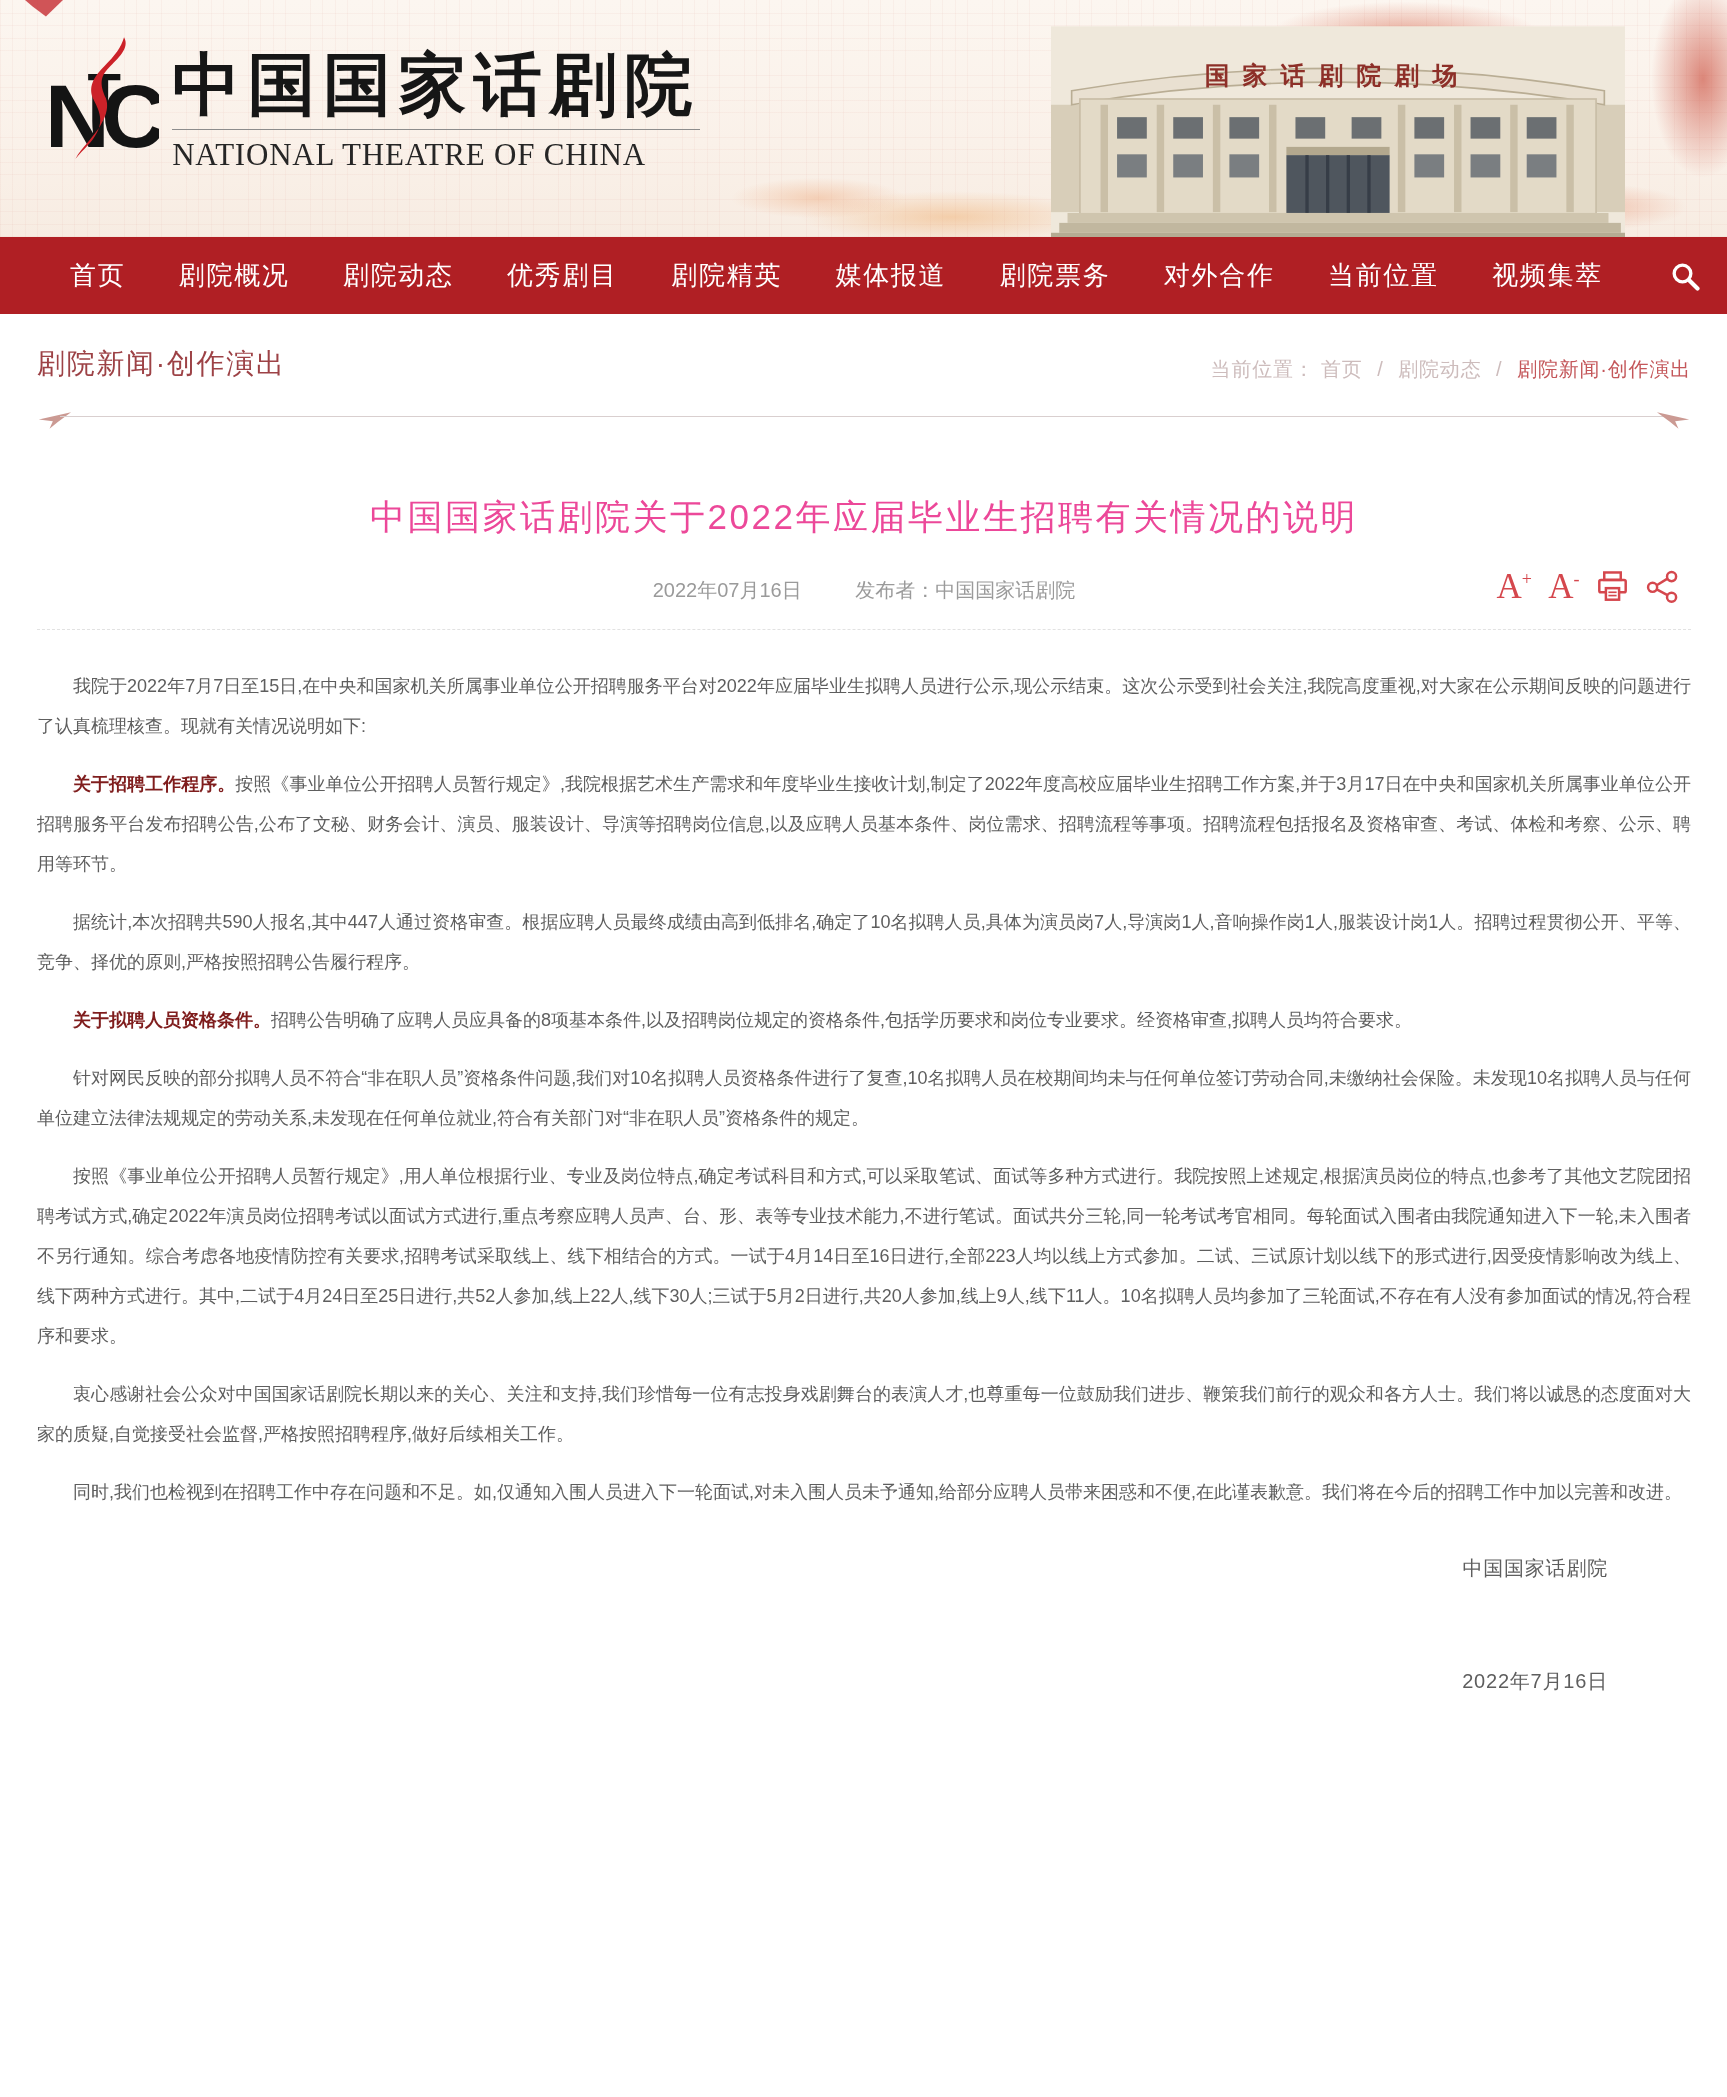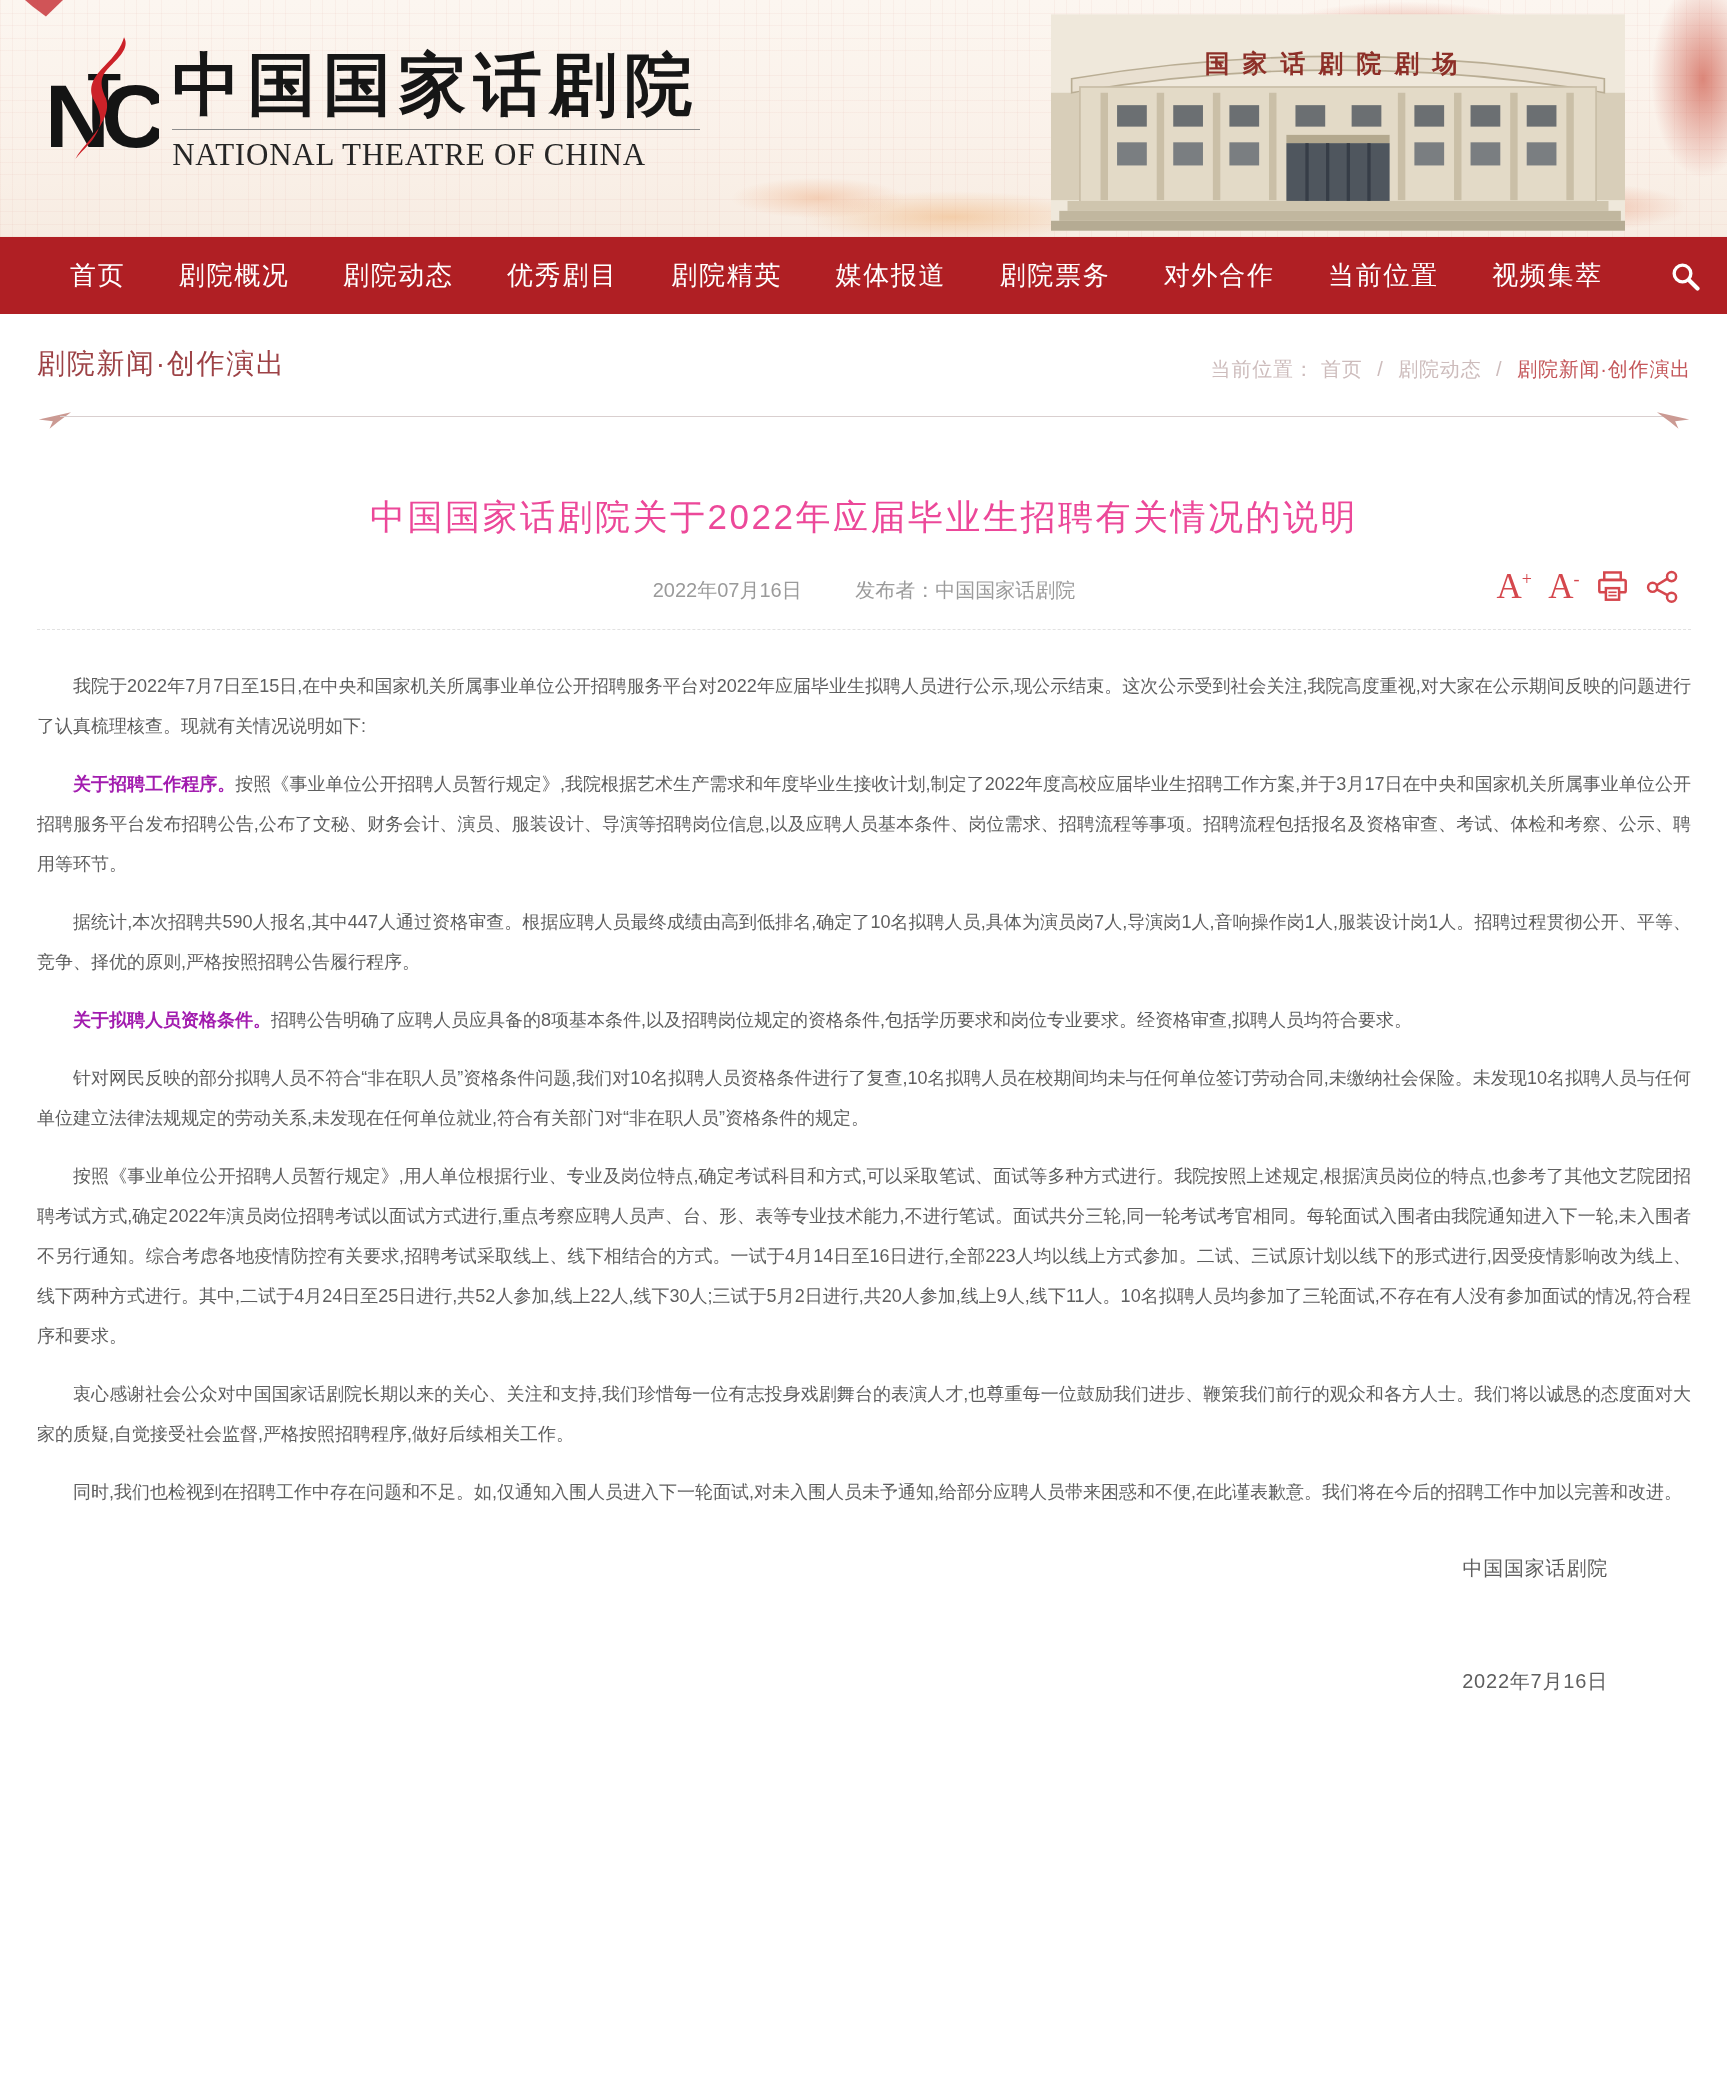--- a/index.html
+++ b/index.html
@@ -32,21 +32,21 @@
     background:#c8373c; clip-path:polygon(0 0,100% 0,55% 100%,20% 40%); opacity:.85; }
 
   .logo-wrap { position:absolute; left:45px; top:33px; display:flex; gap:13.2px; align-items:flex-start; }
   .ntc-svg { width:114px; height:131px; display:block; }
   .logo-cn { font-size:68px; font-weight:bold; color:#161616; letter-spacing:7.4px;
              line-height:1; margin-top:18px; font-family:"DejaVu Sans",sans-serif; }
   .logo-en { margin-top:10px; padding-top:6.6px; border-top:1.7px solid #8d8d8d;
              font-family:"Liberation Serif","DejaVu Serif",serif;
              font-size:31px; letter-spacing:0.8px; color:#262626; white-space:nowrap; }
 
-  .building { position:absolute; right:103px; top:14px; width:574px; height:217px; }
+  .building { position:absolute; right:103px; top:26px; width:574px; height:217px; }
   .building svg { width:100%; height:100%; display:block; }
 
   
   .nav { height:77px; background:#b01f24; display:flex; align-items:center; padding:0 25px 0 70px; }
   .nav-items { display:flex; justify-content:space-between; width:1533px; }
   .nav-items a { color:#ffffff; font-size:26px; text-decoration:none; letter-spacing:1.7px; cursor:pointer; }
   .nav-search { margin-left:auto; width:36px; height:36px; display:flex; align-items:center; justify-content:center; cursor:pointer; }
 
   
   .crumb-row { display:flex; justify-content:space-between; align-items:flex-end; padding:31px 37px 0 37px;gap:8px; }
@@ -71,21 +71,21 @@
   .tools { position:absolute; right:12.4px; top:-8.3px; display:flex; align-items:center; gap:16.5px; }
   .fontsize-btn { font-size:35px; color:#d5474d; line-height:1; cursor:pointer; font-family:"Liberation Serif","DejaVu Serif",serif; }
   .fontsize-btn sup { font-size:18px; }
   .tool-icon { width:33px; height:33px; cursor:pointer; display:flex; }
 
   .dashed-divider { border:none; border-top:1.7px dashed #e2e2e2; margin-top:25px; }
 
   article p { font-size:18px; line-height:40px; color:#5e5e5e; text-indent:2em;
               text-align:justify; margin-top:18px; word-break:break-word; }
   article p:first-child { margin-top:36px; }
-  article p strong { font-weight:bold; color:#a21caf; }
+  article p strong { font-weight:bold; color:#7f1d1d; }
 
   .signature { text-align:right; padding-right:83px; font-size:20px; color:#5e5e5e; letter-spacing:0.8px; }
   .sig-name { margin-top:43px; }
   .sig-date { margin-top:86px; }
 </style>
 </head>
 <body>
 
 <header class="banner">
   <div class="paint"></div>

